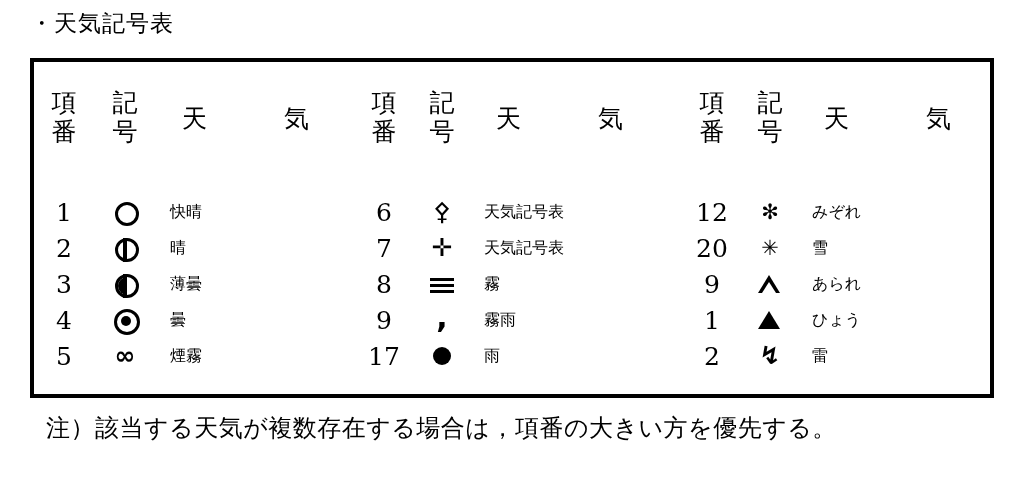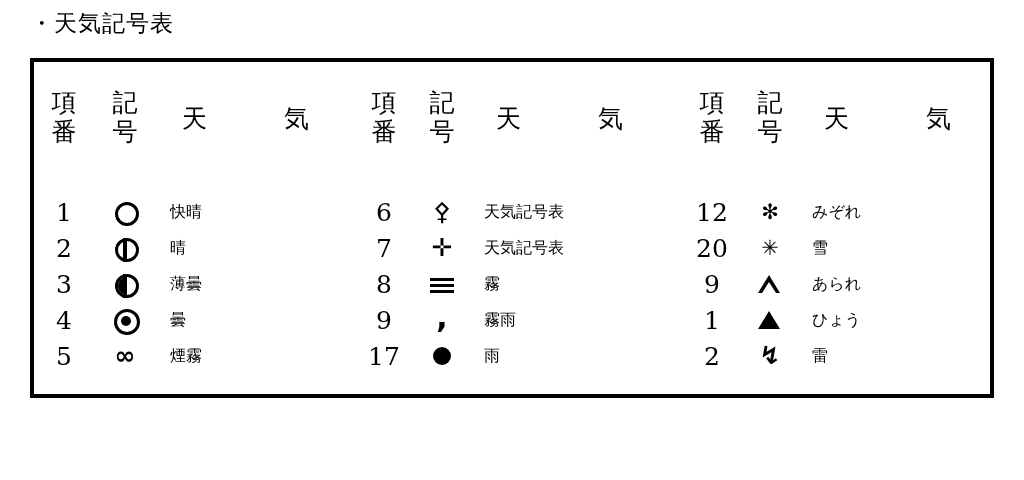--- a/index.html
+++ b/index.html
@@ -454,13 +454,14 @@
             <div class="row">
                   <span class="label">雷</span>
                 </div>
           </div>
         </td>
       </tr>
     </tbody>
       </table>
   </div>
 
+  <div class="note">注）該当する天気が複数存在する場合は，項番の大きい方を優先する。</div>
 </div>
 
 </body></html>

